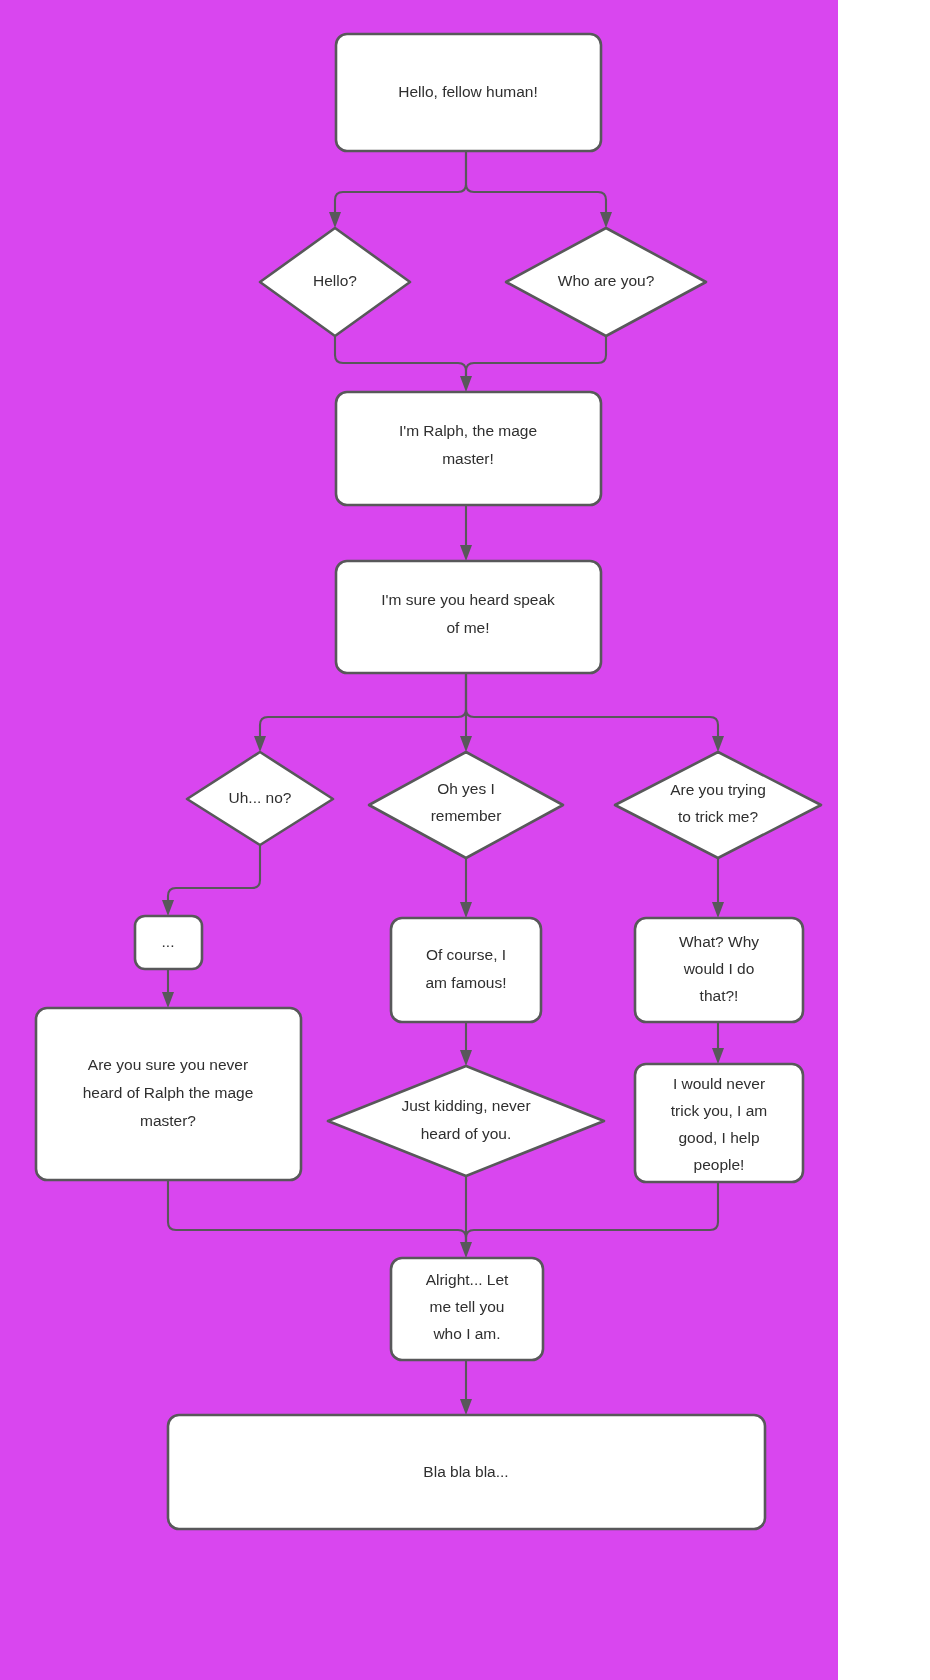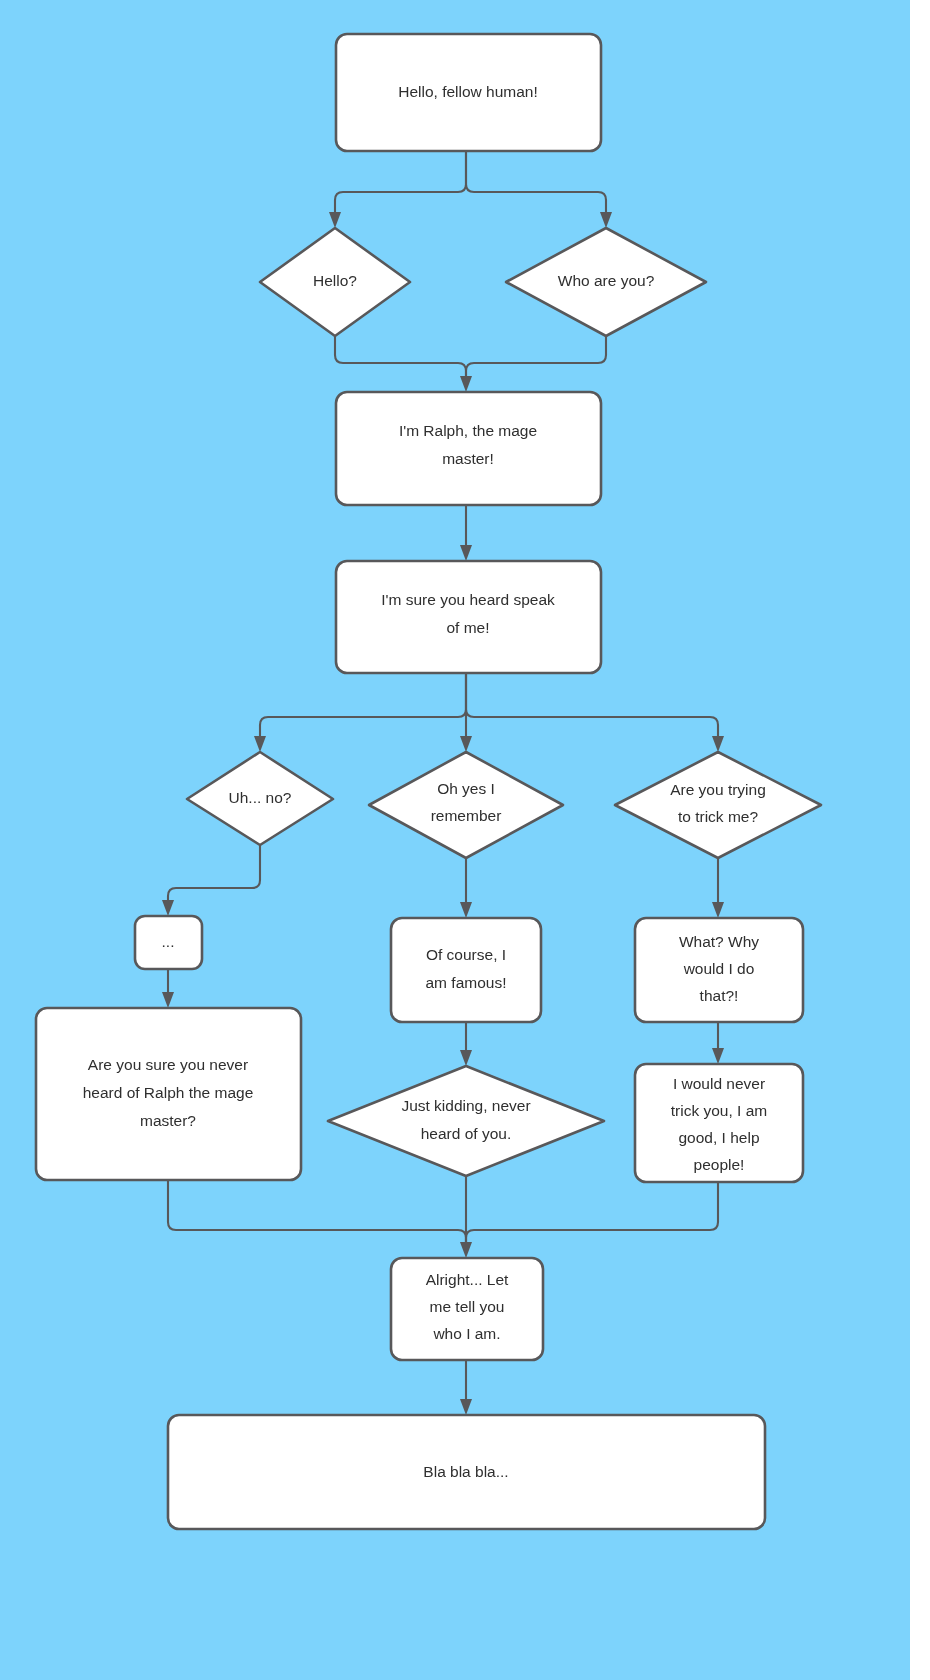--- a/index.html
+++ b/index.html
@@ -1,19 +1,19 @@
 <!DOCTYPE html>
 <html><head>
 <meta charset="utf-8">
 <style>
   html,body{margin:0;padding:0;background:#ffffff;}
   #stage{
     position:relative;
-    width:910px;height:1680px;
-    background:#7dd3fc;
+    width:838px;height:1680px;
+    background:#d946ef;
     font-family:"Liberation Sans", sans-serif;
     overflow:hidden;
     text-align:right;
   }
   svg#flow{position:absolute;left:0;top:0;width:930px;height:1680px;}
   .shape{fill:#ffffff;stroke:#58585a;stroke-width:2.6;stroke-linejoin:round;}
   .edge{fill:none;stroke:#58585a;stroke-width:2.1;stroke-linejoin:round;stroke-linecap:butt;}
   .arrowhead{fill:#58585a;stroke:none;}
   .nodetext{
     fill:#2f2f2f;

